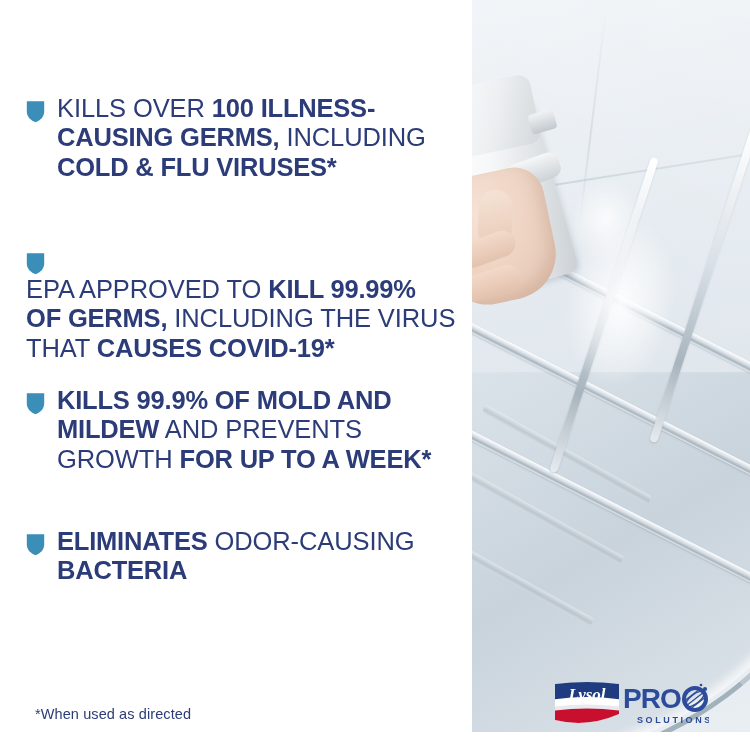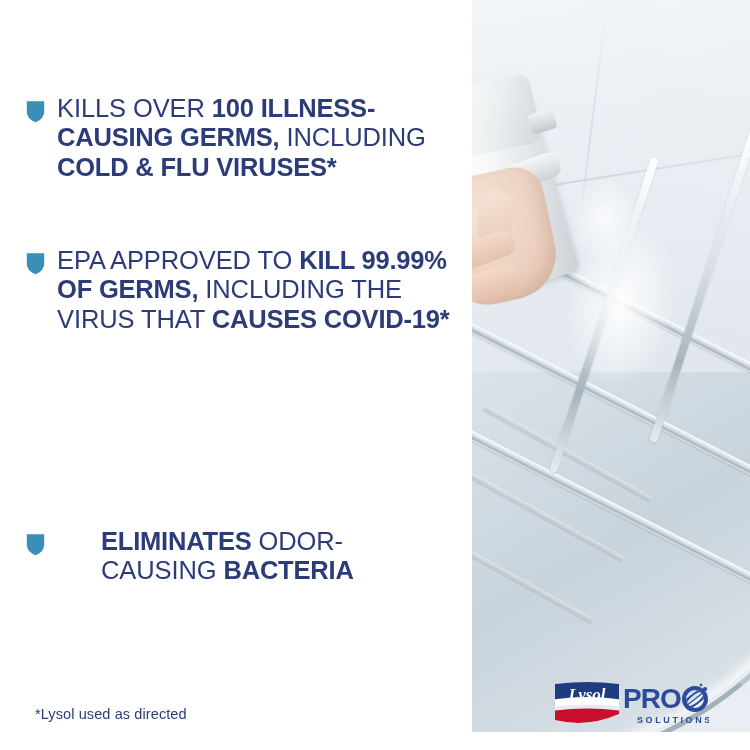--- a/index.html
+++ b/index.html
@@ -54,23 +54,23 @@
     text-transform: uppercase;
   }
   .bullet-text b {
     font-weight: 700;
     letter-spacing: -0.2px;
     text-align: right;
   }
 
   
   #bullet-0 { top: 94px; }
-  #bullet-1 { top: 246px; }
+  #bullet-1 { top: 246px; flex-direction: column; }
   #bullet-2 { top: 386px; }
-  #bullet-3 { top: 527px; gap: 44px; }
+  #bullet-3 { top: 527px; }
 
   .footnote {
     position: absolute;
     left: 35px;
     top: 706px;
     color: #2c3c78;
     font-size: 14.5px;
     font-weight: 400;
     letter-spacing: 0.1px;
   }
@@ -306,33 +306,43 @@
       <span class="shield">
         <svg viewBox="0 0 19 23" aria-hidden="true">
           <path d="M0.8 1.2 H18.2 V11.6 C18.2 17.2 13.8 20.8 9.5 22.2 C5.2 20.8 0.8 17.2 0.8 11.6 Z" fill="#3a8eb8"></path>
         </svg>
       </span>
       <span class="bullet-text">
         <span>EPA APPROVED TO </span><b>KILL 99.99% OF GERMS,</b><span> INCLUDING THE VIRUS THAT </span><b>CAUSES COVID-19*</b>
       </span>
     </div>
 
+    <div class="bullet" id="bullet-2">
+      <span class="shield">
+        <svg viewBox="0 0 19 23" aria-hidden="true">
+          <path d="M0.8 1.2 H18.2 V11.6 C18.2 17.2 13.8 20.8 9.5 22.2 C5.2 20.8 0.8 17.2 0.8 11.6 Z" fill="#3a8eb8"></path>
+        </svg>
+      </span>
+      <span class="bullet-text">
+        <b>KILLS 99.9% OF MOLD AND MILDEW</b><span> AND PREVENTS GROWTH </span><b>FOR UP TO A WEEK*</b>
+      </span>
+    </div>
 
     <div class="bullet" id="bullet-3">
       <span class="shield">
         <svg viewBox="0 0 19 23" aria-hidden="true">
           <path d="M0.8 1.2 H18.2 V11.6 C18.2 17.2 13.8 20.8 9.5 22.2 C5.2 20.8 0.8 17.2 0.8 11.6 Z" fill="#3a8eb8"></path>
         </svg>
       </span>
       <span class="bullet-text">
         <b>ELIMINATES</b><span> ODOR-CAUSING </span><b>BACTERIA</b>
       </span>
     </div>
 
-    <div class="footnote">*Lysol used as directed</div>
+    <div class="footnote">*When used as directed</div>
   </div>
 
   <div class="photo-panel">
     <div class="wall"></div>
     <div class="wall-seam"></div>
     <div class="wall-seam2"></div>
 
     <div class="shelf"></div>
     <div class="shelf-edge"></div>
     <div class="shelf-slats">

